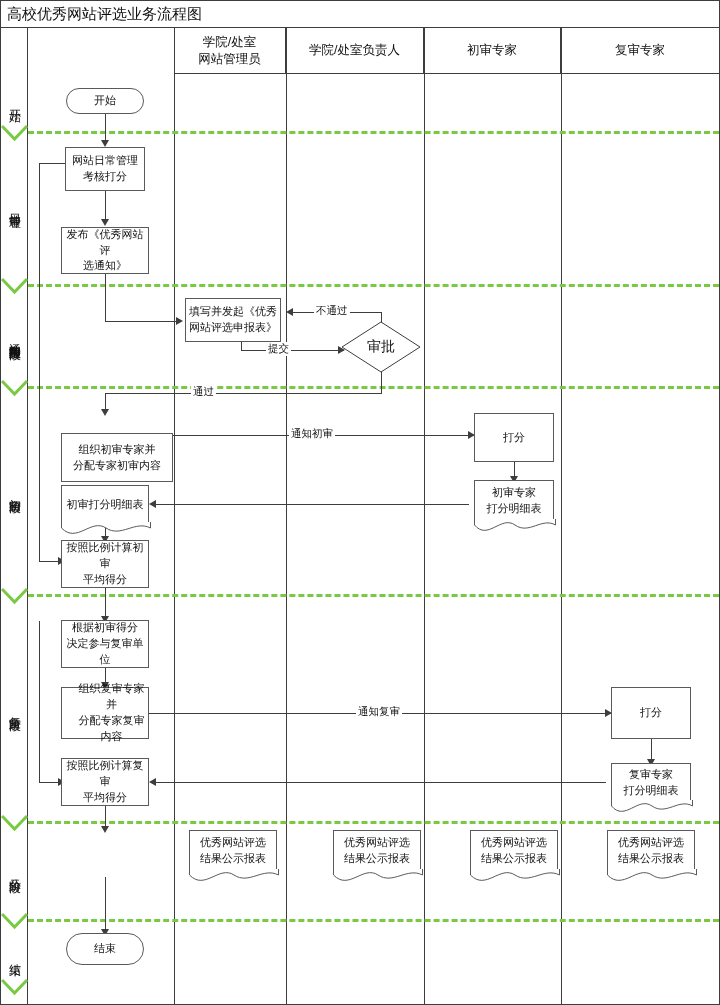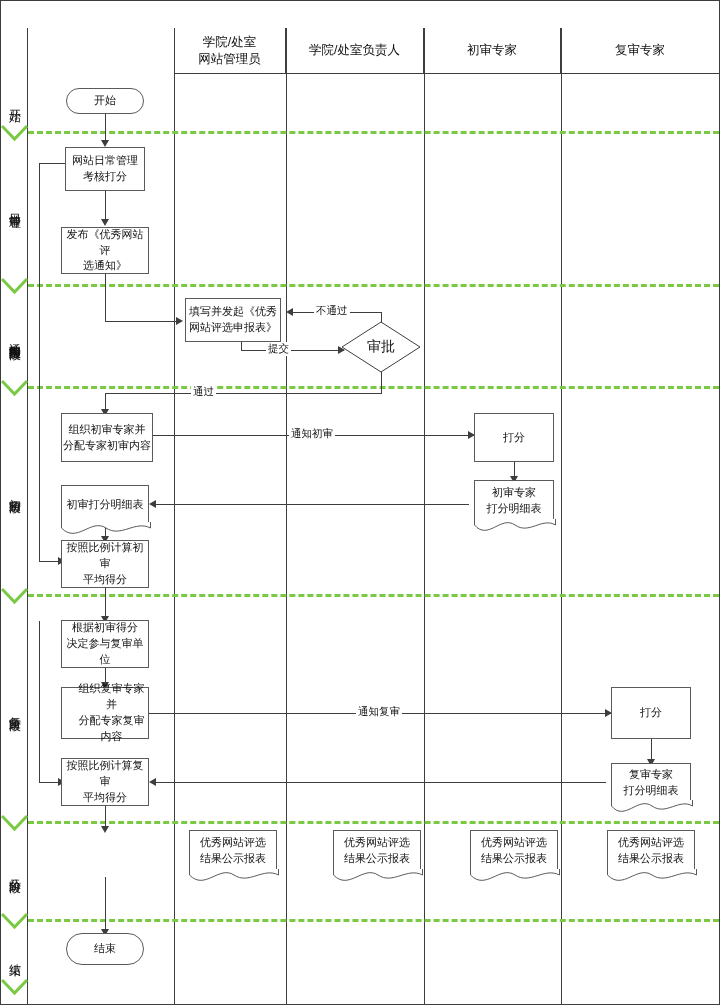--- a/index.html
+++ b/index.html
@@ -44,20 +44,21 @@
   .arw-l{border-top:4px solid transparent;border-bottom:4px solid transparent;
          border-right:7px solid #3d3d3d;}
   .elbl{position:absolute;font-size:10.5px;color:#111;background:#fff;padding:0 2px;
         white-space:nowrap;}
 </style>
 </head>
 <body>
 
 <div id="page">
 
+  <div class="ttl">高校优秀网站评选业务流程图</div>
 
   <div class="hdr" style="left:173px;width:112px;">学院/处室<br>网站管理员</div>
   <div class="hdr" style="left:285px;width:138px;">学院/处室负责人</div>
   <div class="hdr" style="left:423px;width:137px;">初审专家</div>
   <div class="hdr" style="left:560px;width:158px;border-right:none;">复审专家</div>
 
   <div class="colline" style="left:173px;"></div>
   <div class="colline" style="left:285px;"></div>
   <div class="colline" style="left:423px;"></div>
   <div class="colline" style="left:560px;"></div>
@@ -181,21 +182,21 @@
 
   <div class="node proc" style="left:184px;top:297px;width:96px;height:44px;">填写并发起《优秀<br>网站评选申报表》</div>
 
   <div class="diamond-wrap" style="left:340px;top:320px;width:80px;height:52px;">
     <svg width="80" height="52" viewBox="0 0 80 52">
       <polygon points="40,1 79,26 40,51 1,26" fill="#ffffff" stroke="#3d3d3d" stroke-width="1"></polygon>
     </svg>
     <div class="dtxt">审批</div>
   </div>
 
-  <div class="node proc" style="left:60px;top:412px;width:92px;height:49px;">组织初审专家并<br>分配专家初审内容</div>
+  <div class="node proc" style="left:60px;top:432px;width:112px;height:49px;">组织初审专家并<br>分配专家初审内容</div>
 
   <div class="node proc" style="left:473px;top:412px;width:80px;height:49px;">打分</div>
 
   <div class="node doc" style="left:60px;top:484px;width:88px;height:38px;">
     <span>初审打分明细表</span>
     <svg class="wave" viewBox="0 0 90 18" preserveAspectRatio="none">
       <path d="M0.5,0 L0.5,6 C16,22 30,-4 45,6 C60,16 74,-2 89.5,6 L89.5,0" fill="#fff" stroke="#5a5a5a" stroke-width="1"></path>
     </svg>
   </div>
 

